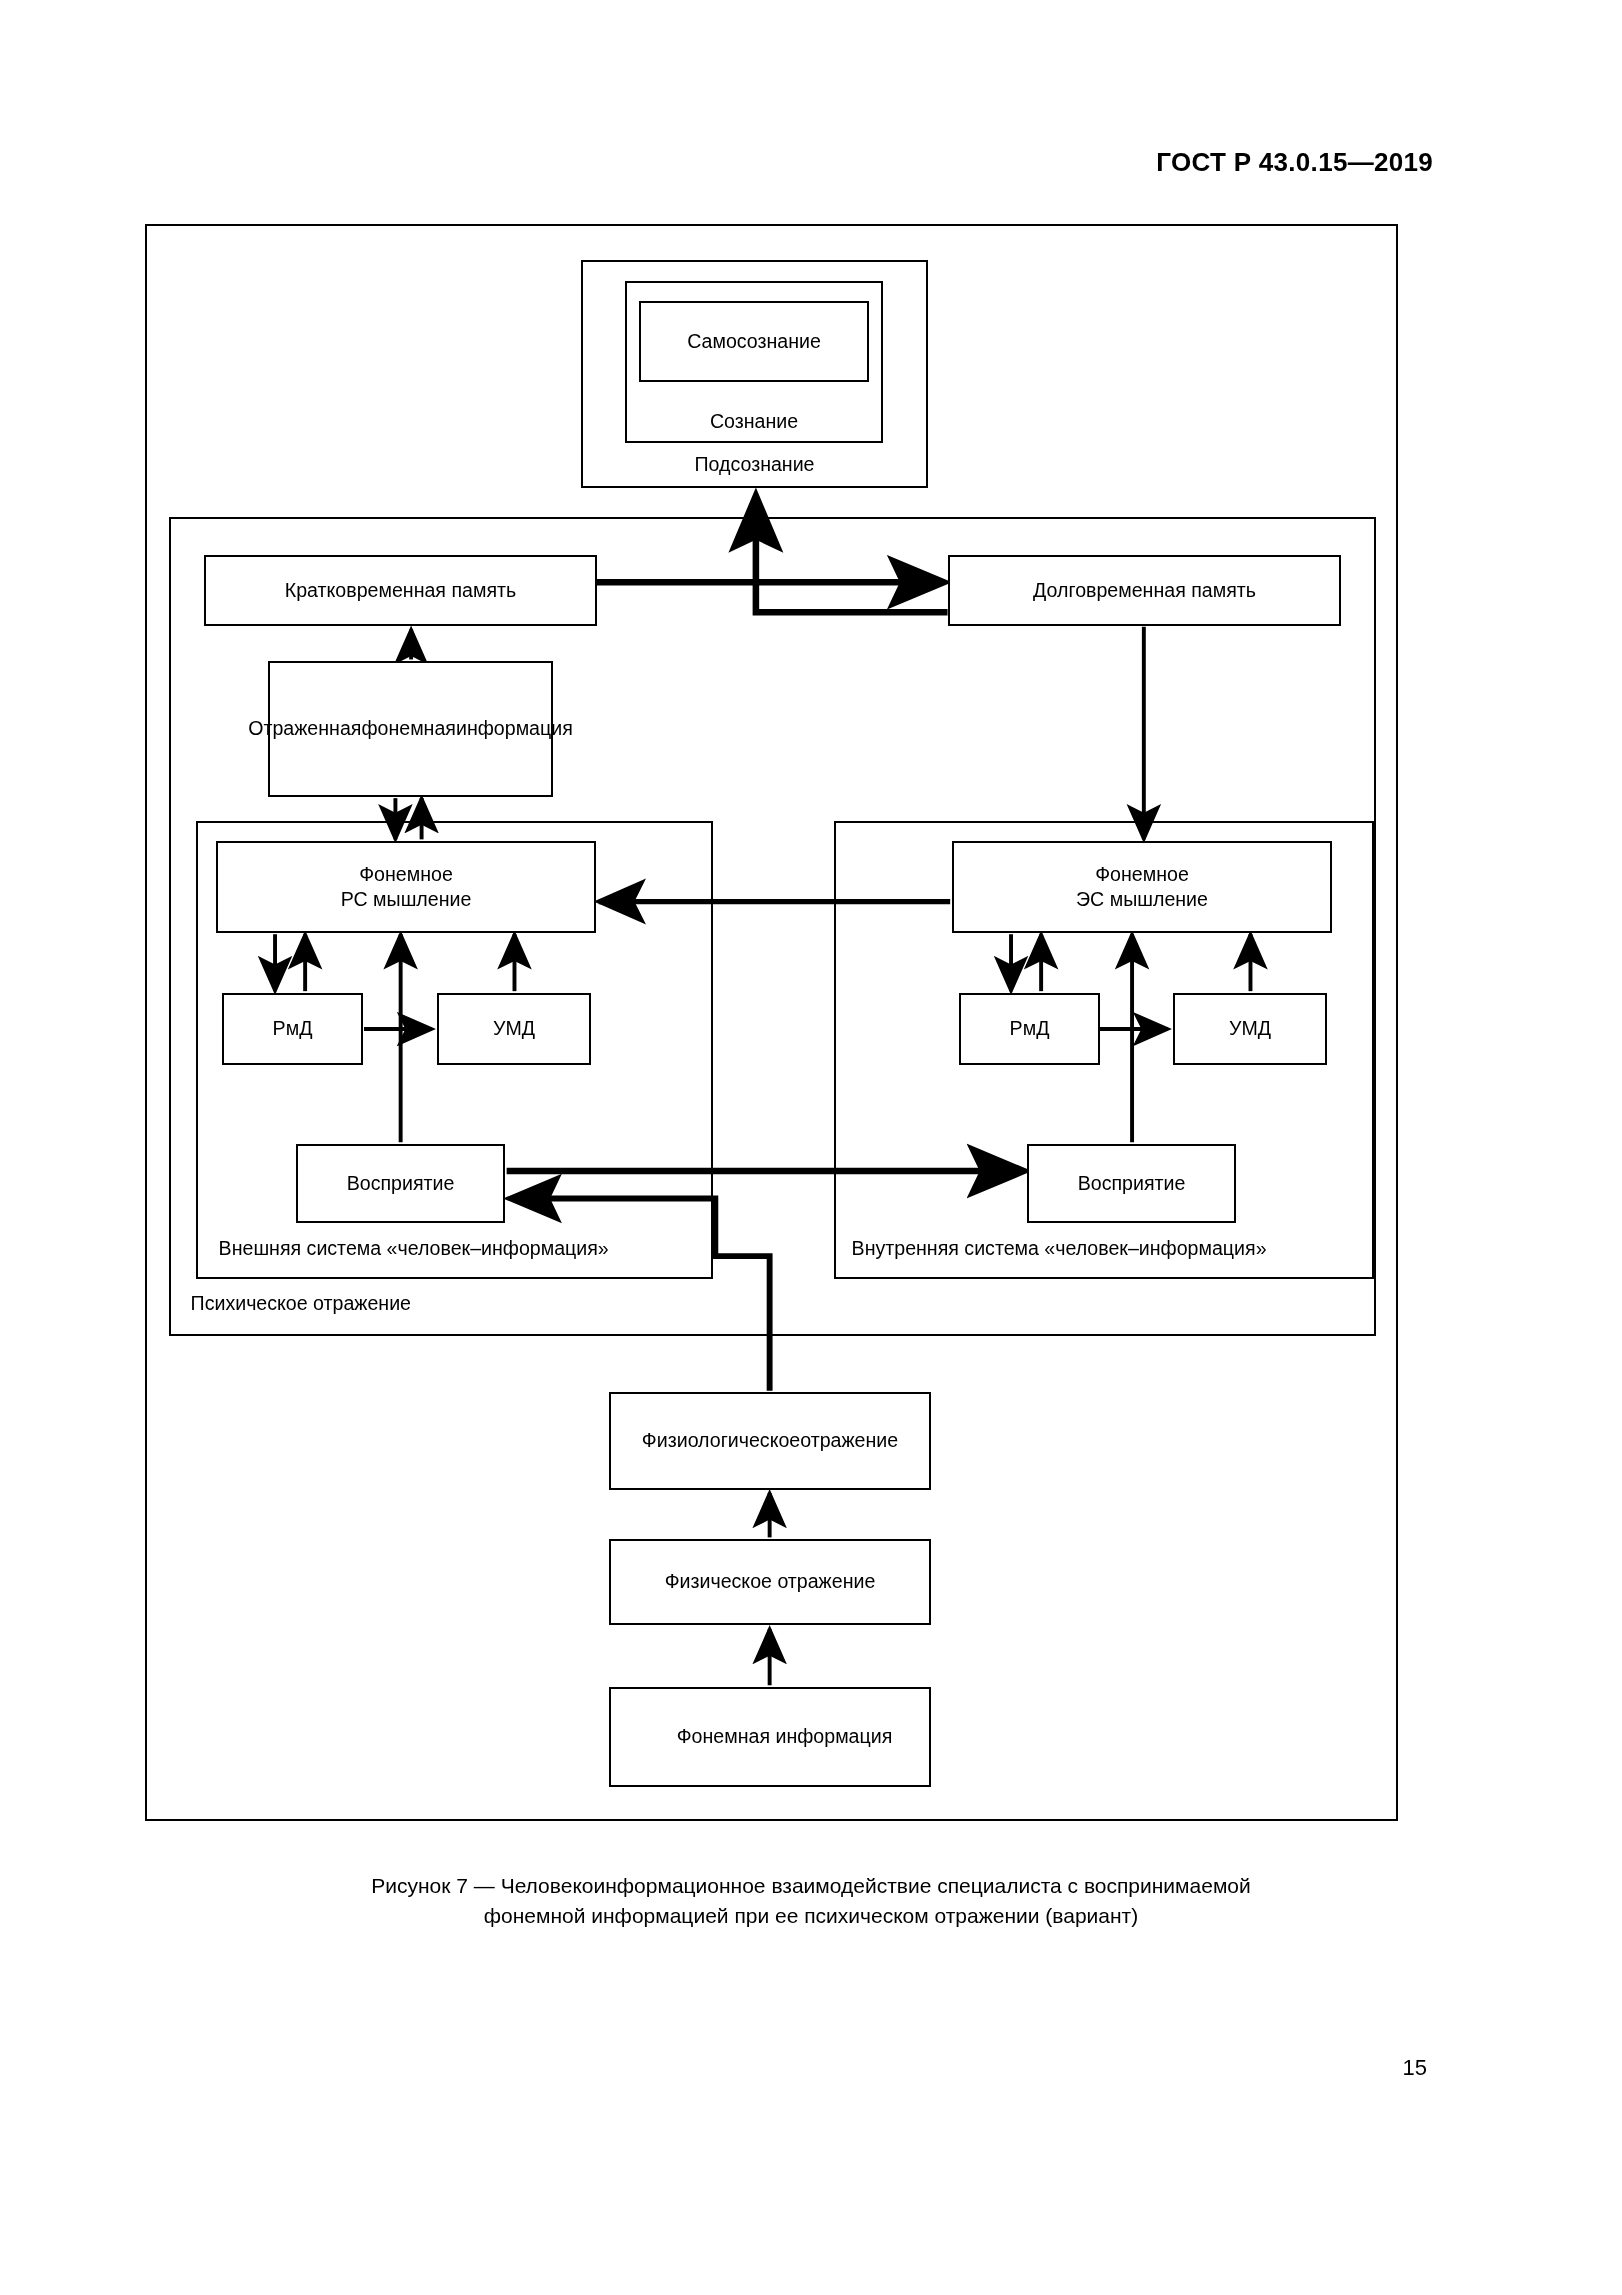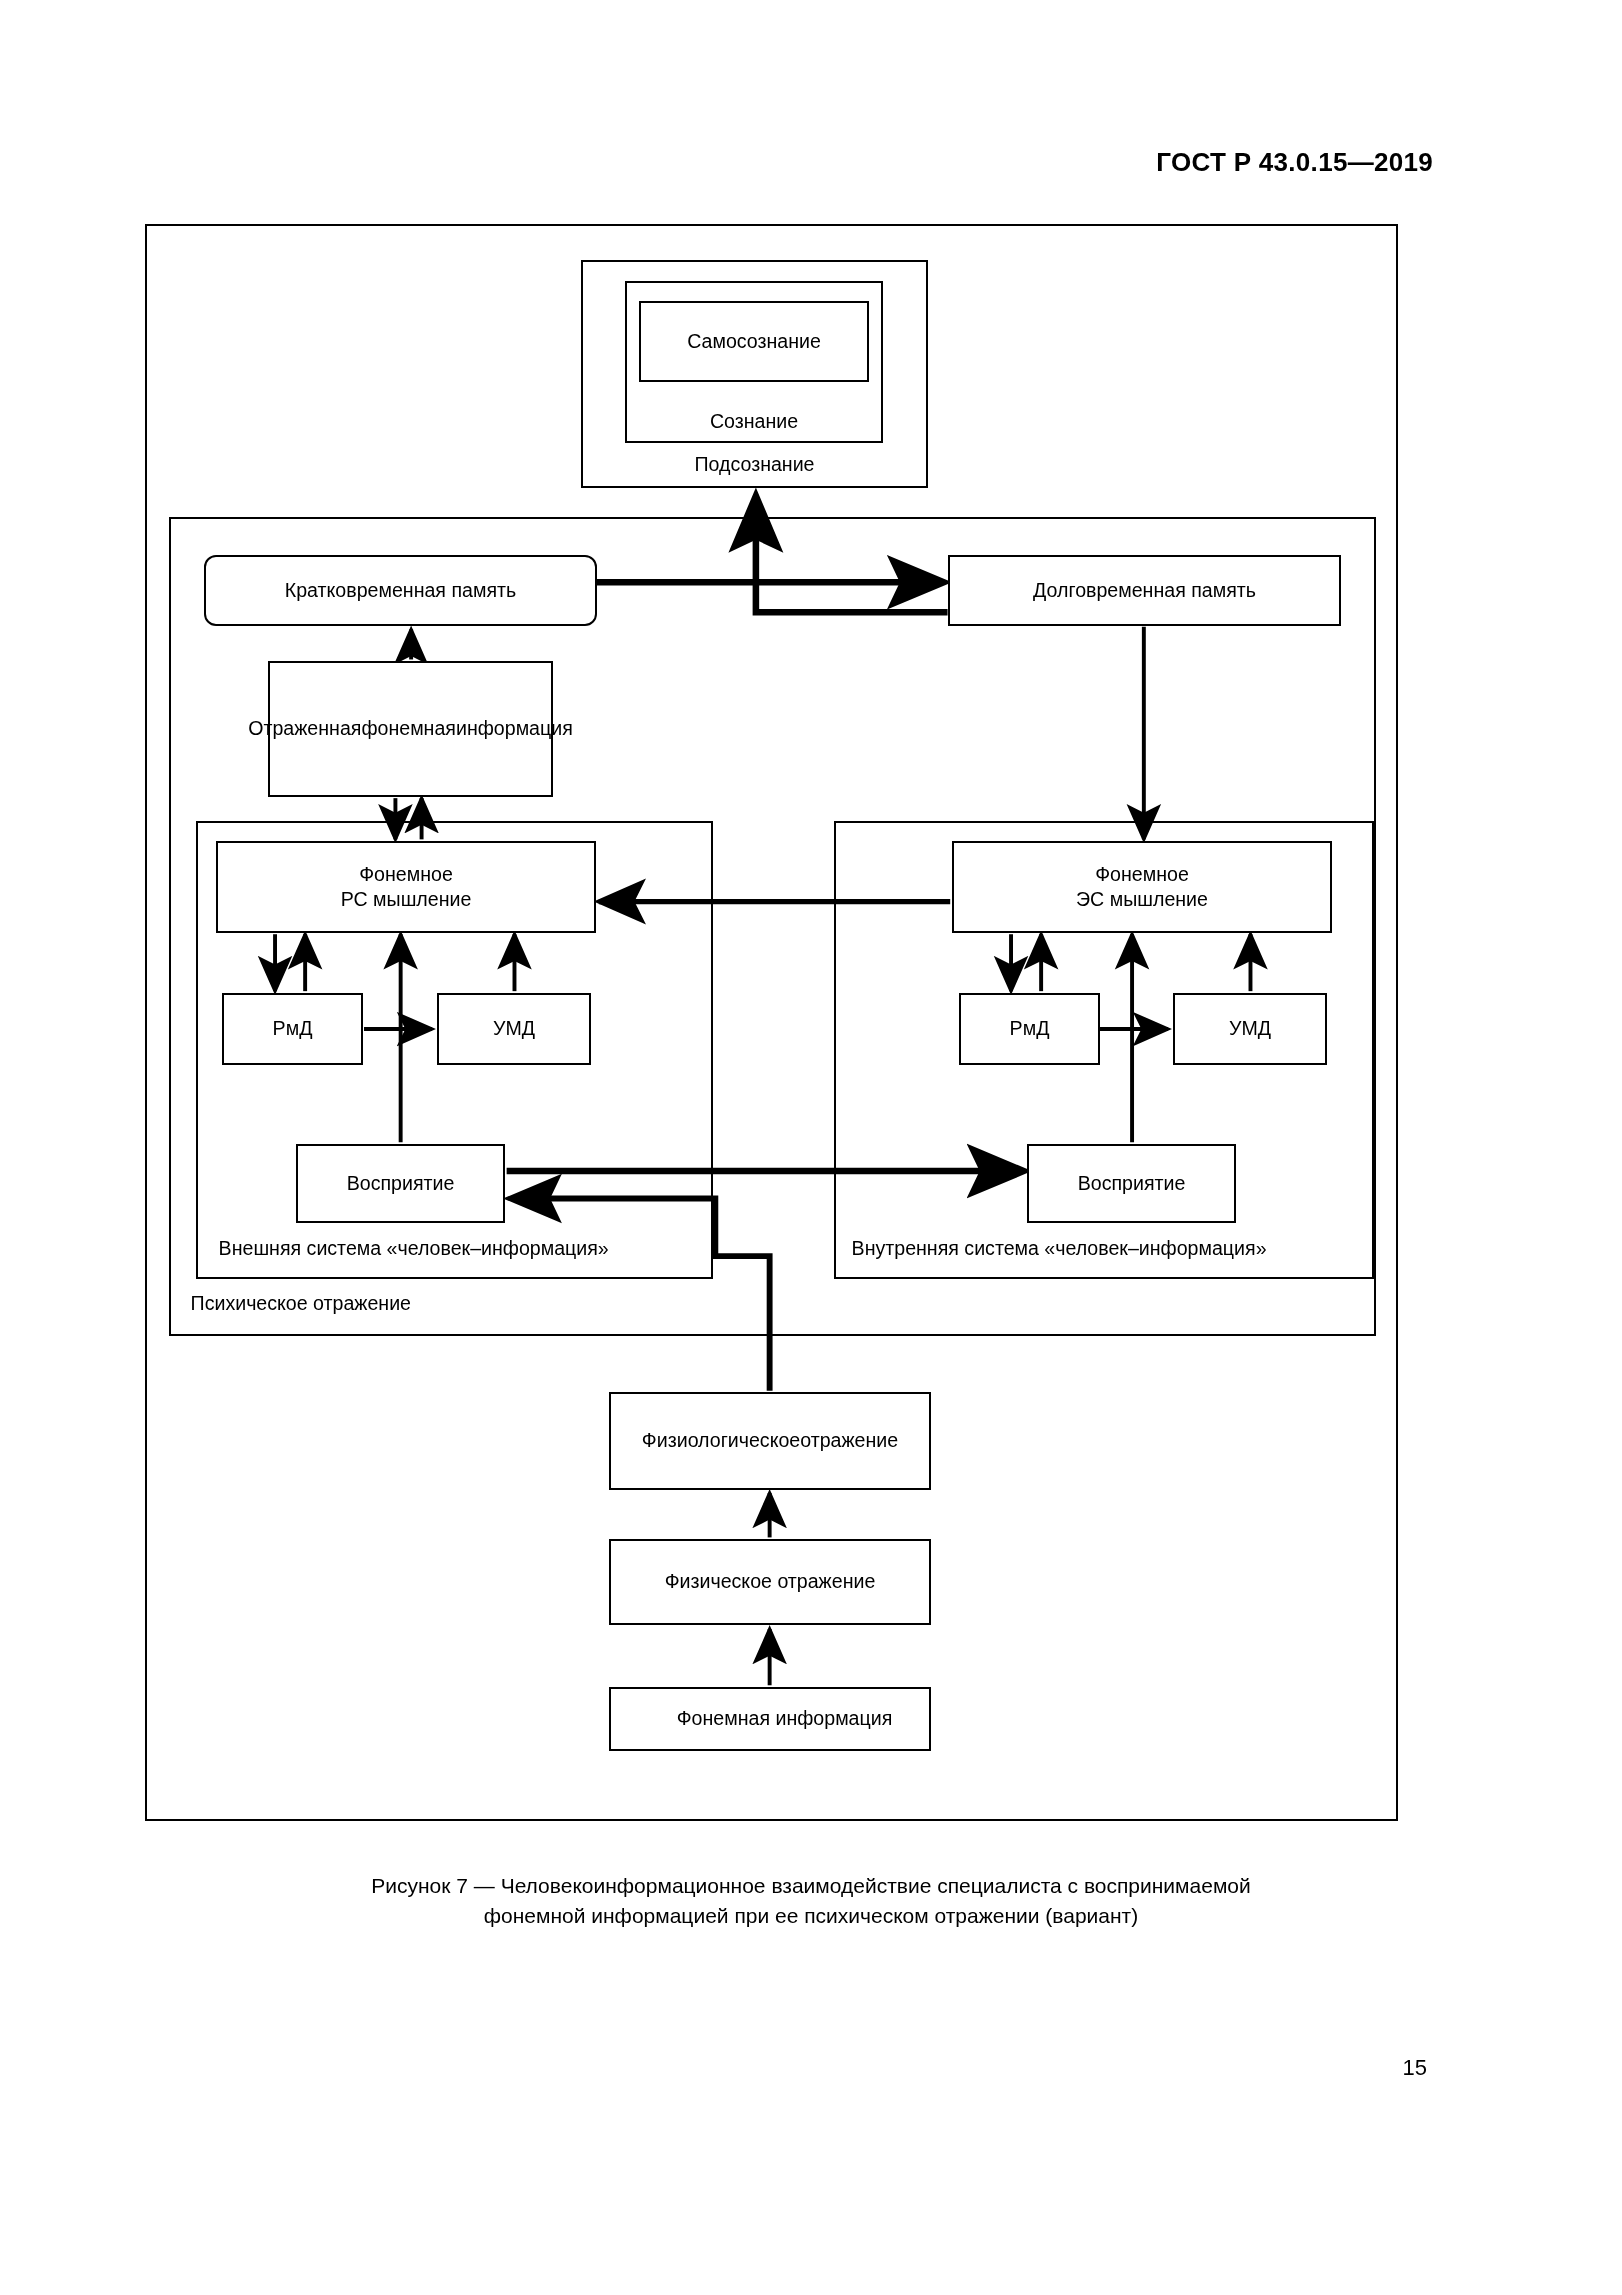--- a/index.html
+++ b/index.html
@@ -35,21 +35,21 @@
   <div class="bx" style="left:625px;top:281px;width:258px;height:162px;align-items:flex-end;padding-bottom:6.5px;">
     <span>Сознание</span>
   </div>
   <div class="bx" style="left:639px;top:301px;width:230px;height:81px;">
     <span>Самосознание</span>
   </div>
 
   <div class="frame" style="left:169px;top:517px;width:1207px;height:819px;"></div>
   <div class="frame-lbl" style="left:188px;top:1292px;">Психическое отражение</div>
 
-  <div class="bx" style="left:204px;top:555px;width:393px;height:71px;border-radius:12px;">
+  <div class="bx" style="left:204px;top:555px;width:393px;height:71px;">
     <span>Кратковременная память</span>
   </div>
   <div class="bx" style="left:948px;top:555px;width:393px;height:71px;">
     <span>Долговременная память</span>
   </div>
 
   <div class="bx" style="left:268px;top:661px;width:285px;height:136px;flex-direction:row;">
     <span>Отраженная</span>
     <span>фонемная</span>
     <span>информация</span>
@@ -89,21 +89,21 @@
     <span>Восприятие</span>
   </div>
 
   <div class="bx" style="left:609px;top:1392px;width:322px;height:98px;flex-direction:row;text-align:center;">
     <span>Физиологическое</span>
     <span>отражение</span>
   </div>
   <div class="bx" style="left:609px;top:1539px;width:322px;height:86px;">
     <span>Физическое отражение</span>
   </div>
-  <div class="bx" style="left:609px;top:1687px;width:322px;height:64px;padding-left:29px;">
+  <div class="bx" style="left:609px;top:1687px;width:322px;height:100px;padding-left:29px;">
     <span>Фонемная информация</span>
   </div>
 
   <svg class="diagram" viewBox="0 0 2480 3508">
     <defs>
       <marker id="ah" markerWidth="12" markerHeight="12" refX="9" refY="5" orient="auto" markerUnits="strokeWidth">
         <path d="M0,0.6 L10,5 L0,9.4 L2.2,5 Z" fill="#000"></path>
       </marker>
       <marker id="ahb" markerWidth="11" markerHeight="11" refX="8.5" refY="5" orient="auto" markerUnits="strokeWidth">
         <path d="M0,0.8 L10,5 L0,9.2 L2,5 Z" fill="#000"></path>

